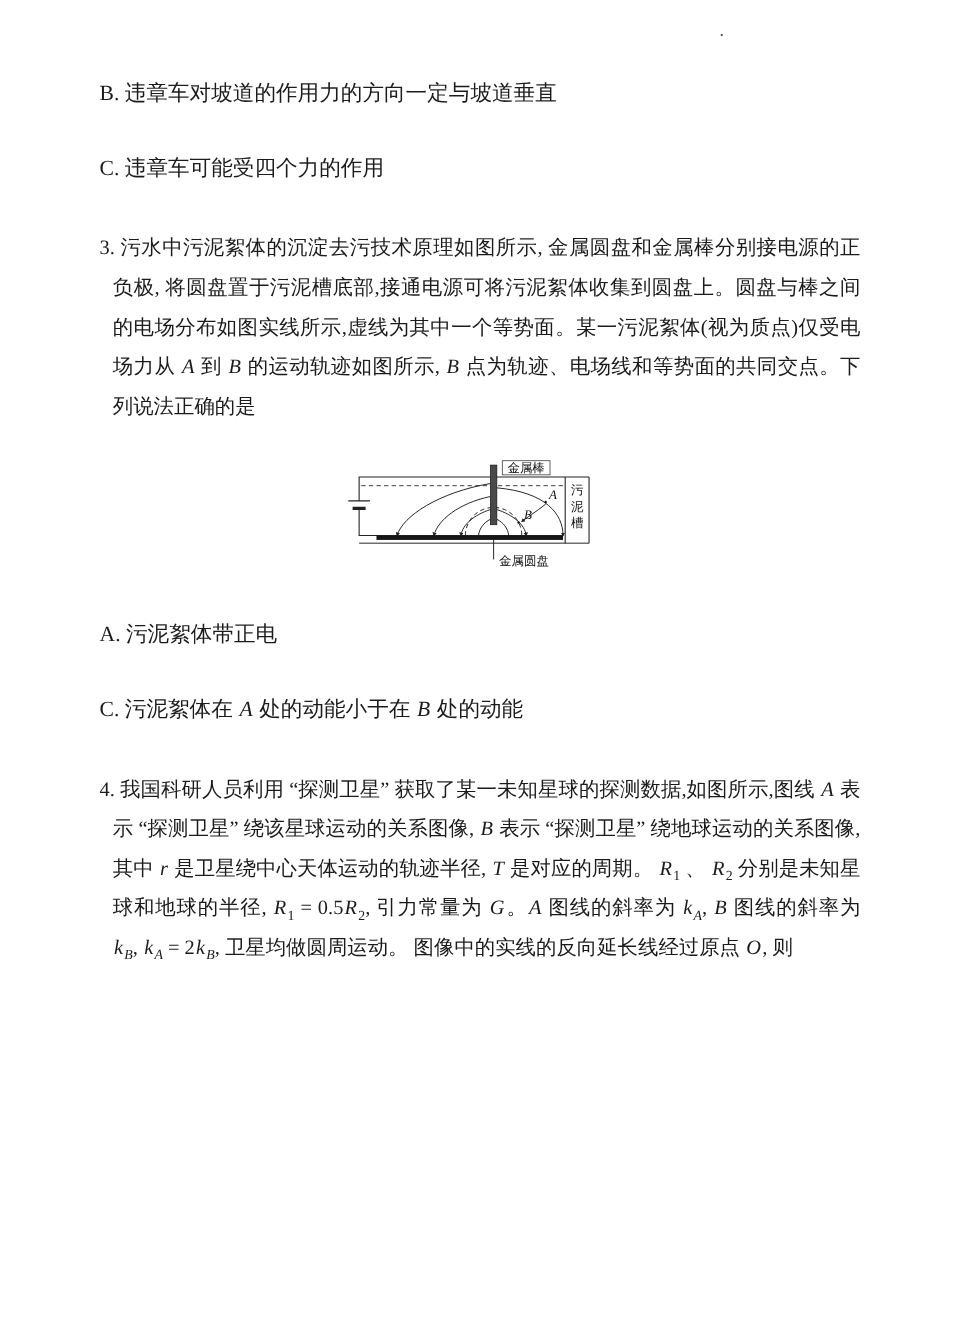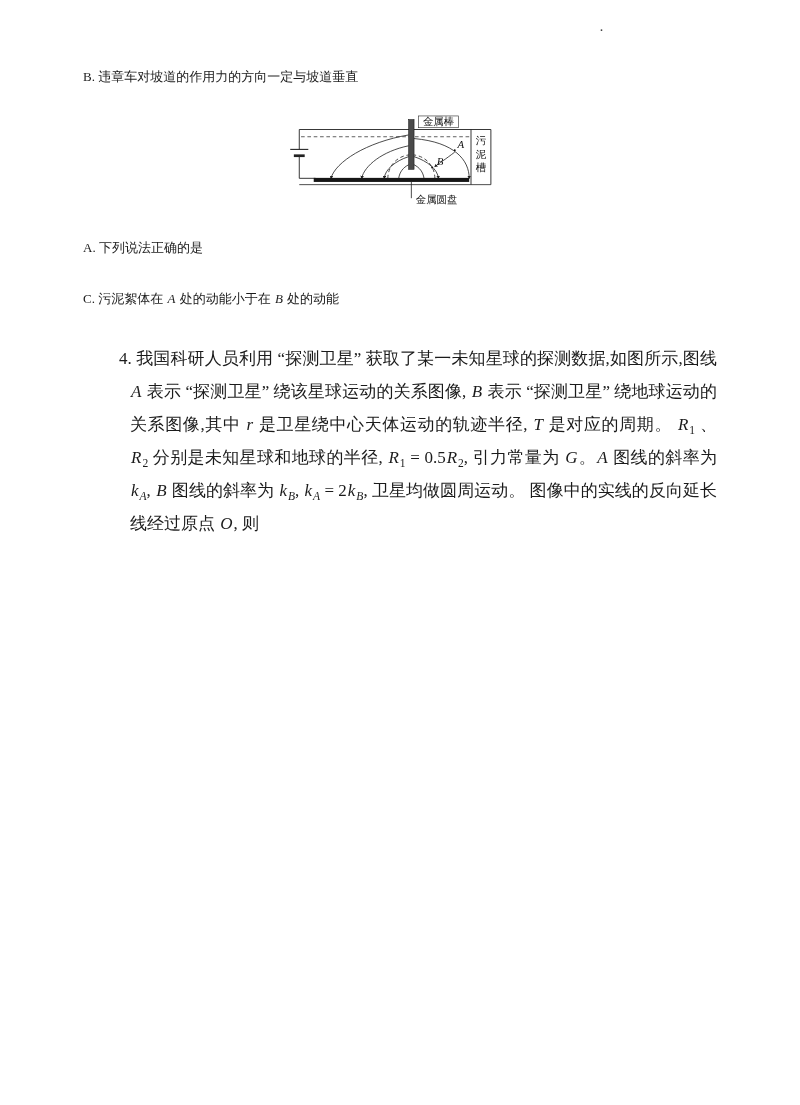--- a/index.html
+++ b/index.html
@@ -15,50 +15,52 @@
   .corner-mark {
     position: absolute; left: 599px; top: 22px;
     font-size: 15px; color: #444;
   }
   .content {
     position: absolute; left: 83px; top: 0;
     width: 634px; overflow: hidden; min-height: 1100px;
   }
   p { margin: 0; }
   .option {
-    font-size: 13px; line-height: 26px;
-    margin: 25px 0;
+    font-size: 18px; line-height: 26px;
+    margin: 37px 0;
   }
   .option.first { margin-top: 64px; }
   .stem {
     font-size: 17px; line-height: 33px;
     margin: 28px 0;
     text-align: justify;
     padding-left: 11px; text-indent: -11px;
   }
-  .stem.q4 { margin-top: 30px; margin-left: 36px; }
+  .stem.q4 { margin-top: 30px; }
   i.var { font-style: italic; padding: 0 1px; }
   sub { font-size: 0.68em; line-height: 0; }
   sub.var { font-style: italic; }
   figure.diagram {
     margin: 18px auto 20px;
     width: 235px; padding: 0;
   }
   figure.diagram svg { display: block; }
 </style>
 </head>
 <body>
 
 <div>
   <span class="corner-mark">·</span>
 
   <main class="content">
 
     <p class="option first">B. 违章车对坡道的作用力的方向一定与坡道垂直</p>
+    <p class="option">C. 违章车可能受四个力的作用</p>
 
+    <p class="stem">3. 污水中污泥絮体的沉淀去污技术原理如图所示, 金属圆盘和金属棒分别接电源的正负极, 将圆盘置于污泥槽底部,接通电源可将污泥絮体收集到圆盘上。圆盘与棒之间的电场分布如图实线所示,虚线为其中一个等势面。某一污泥絮体(视为质点)仅受电场力从 <i class="var">A</i> 到 <i class="var">B</i> 的运动轨迹如图所示, <i class="var">B</i> 点为轨迹、电场线和等势面的共同交点。下列说法正确的是</p>
 
     <figure class="diagram">
       <svg width="235" height="95" viewBox="0 0 260 105" xmlns="http://www.w3.org/2000/svg">
         <defs>
           <marker id="arrow" viewBox="0 0 10 10" refX="7" refY="5" markerWidth="4.5" markerHeight="4.5" orient="auto-start-reverse">
             <path d="M0,0 L9,5 L0,10 z" fill="#222"></path>
           </marker>
         </defs>
         <g stroke="#222" fill="none" stroke-width="1">
           <g>
@@ -96,19 +98,19 @@
           <text x="219" y="32" text-anchor="middle">污</text>
           <text x="219" y="47" text-anchor="middle">泥</text>
           <text x="219" y="62" text-anchor="middle">槽</text>
           <text x="147" y="97">金属圆盘</text>
           <text x="193" y="36" font-style="italic" font-size="12">A</text>
           <text x="170" y="55" font-style="italic" font-size="12">B</text>
         </g>
       </svg>
     </figure>
 
-    <p class="option">A. 下列说法正确的是</p>
+    <p class="option">A. 污泥絮体带正电</p>
     <p class="option">C. 污泥絮体在 <i class="var">A</i> 处的动能小于在 <i class="var">B</i> 处的动能</p>
 
     <p class="stem q4">4. 我国科研人员利用 “探测卫星” 获取了某一未知星球的探测数据,如图所示,图线 <i class="var">A</i> 表示 “探测卫星” 绕该星球运动的关系图像, <i class="var">B</i> 表示 “探测卫星” 绕地球运动的关系图像,其中 <i class="var">r</i> 是卫星绕中心天体运动的轨迹半径, <i class="var">T</i> 是对应的周期。 <i class="var">R</i><sub>1</sub> 、 <i class="var">R</i><sub>2</sub> 分别是未知星球和地球的半径, <i class="var">R</i><sub>1</sub> = 0.5<i class="var">R</i><sub>2</sub>, 引力常量为 <i class="var">G</i>。<i class="var">A</i> 图线的斜率为 <i class="var">k</i><sub class="var">A</sub>, <i class="var">B</i> 图线的斜率为 <i class="var">k</i><sub class="var">B</sub>, <i class="var">k</i><sub class="var">A</sub> = 2<i class="var">k</i><sub class="var">B</sub>, 卫星均做圆周运动。 图像中的实线的反向延长线经过原点 <i class="var">O</i>, 则</p>
 
   </main>
 </div>
 
 </body></html>

